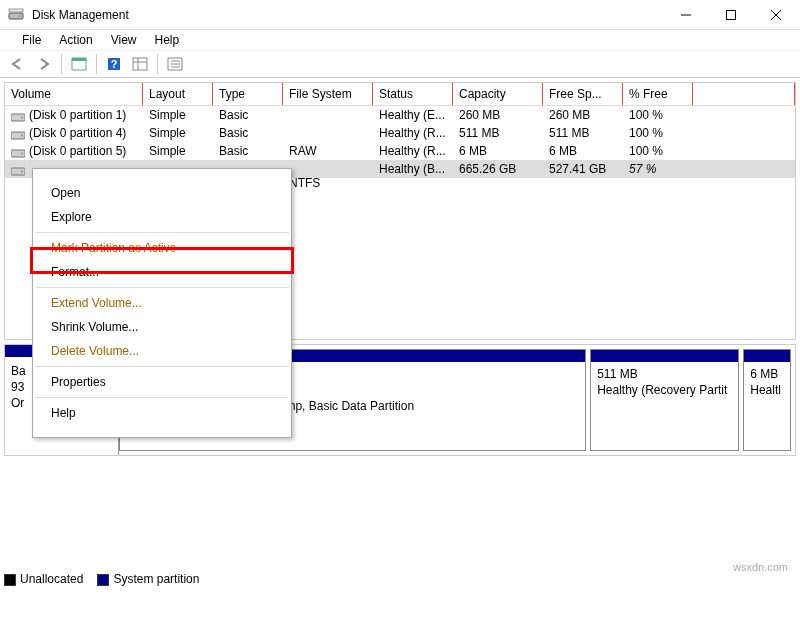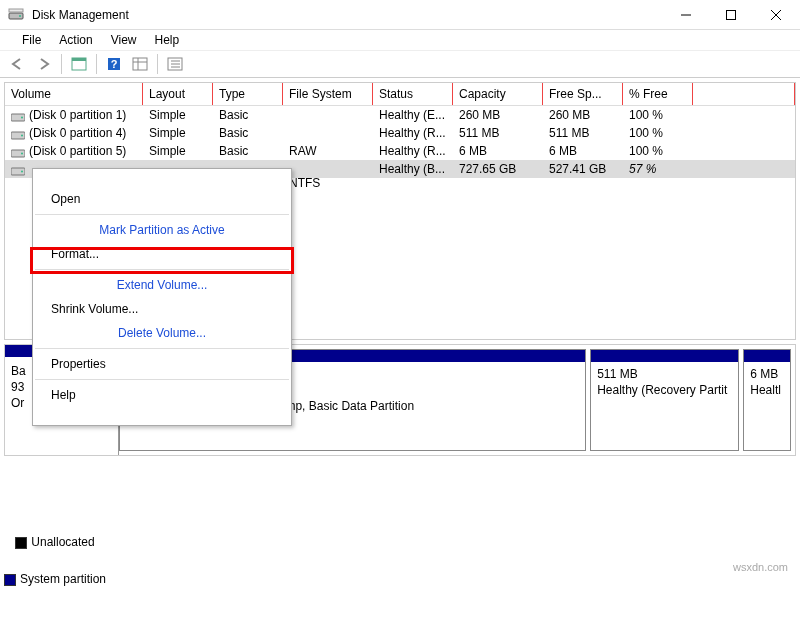--- a/index.html
+++ b/index.html
@@ -21,26 +21,26 @@
   .lv-row.sel { background: #dcdcdc; }
   .lv-cell { padding: 1px 6px; overflow: hidden; white-space: nowrap; }
   .vol-icon { display: inline-block; width: 14px; height: 10px; vertical-align: middle; margin-right: 4px; }
   .graphical { margin: 4px; border: 1px solid #ccc; height: 112px; position: relative; overflow: hidden; }
   .disk-row { display: flex; height: 100%; }
   .disk-info { width: 114px; border-right: 1px solid #999; padding: 6px; font-size: 12px; line-height: 16px; }
   .parts { flex: 1; display: flex; gap: 4px; padding: 4px 4px 4px 0; overflow: hidden; }
   .part { border: 1px solid #888; display: flex; flex-direction: column; overflow: hidden; }
   .part-header { height: 12px; background: #00008b; color: #fff; font-size: 9px; }
   .part-body { padding: 4px 6px; font-size: 12px; line-height: 16px; overflow: hidden; white-space: nowrap; }
-  .legend { position: absolute; left: 4px; bottom: 45px; display: flex; gap: 23px; align-items: center; font-size: 12px; flex-direction: column; }
+  .legend { position: absolute; left: 4px; bottom: 45px; display: flex; gap: 14px; align-items: center; font-size: 12px; }
   .legend-sw { width: 12px; height: 12px; display: inline-block; margin-right: 4px; border: 1px solid #333; vertical-align: middle; }
   .watermark { position: absolute; right: 12px; bottom: 58px; font-size: 11px; color: #aaa; }
-  .context-menu { position: absolute; left: 32px; top: 168px; width: 260px; background: #fff; border: 1px solid #aaa; box-shadow: 2px 2px 4px rgba(0,0,0,0.25); padding: 18px 0; z-index: 100; }
+  .context-menu { position: absolute; left: 32px; top: 168px; width: 260px; background: #fff; border: 1px solid #aaa; box-shadow: 2px 2px 4px rgba(0,0,0,0.25); padding: 12px 0; z-index: 100; }
   .cm-item { padding: 5px 18px; font-size: 12px; color: #000; }
-  .cm-item.disabled { color: #1d4ed8; text-align: center; }
+  .cm-item.disabled { color: #a16207; }
   .cm-sep { height: 1px; background: #ddd; margin: 3px 2px; }
   .highlight-box { position: absolute; border: 3px solid #e00; left: 30px; top: 247px; width: 264px; height: 27px; z-index: 101; pointer-events: none; }
 </style>
 </head>
 <body>
 
 <div class="titlebar">
   <span class="app-icon">
     <svg width="16" height="16">
         <rect x="1" y="6" width="14" height="6" rx="1" fill="#bdbdbd" stroke="#555"></rect>
@@ -174,21 +174,21 @@
       </div>
       <div class="lv-row sel">
         <div class="lv-cell" style="width: 138px;"><span class="vol-icon"><svg width="14" height="10">
               <rect x="0" y="2" width="14" height="7" rx="1" fill="#d0d0d0" stroke="#777"></rect>
               <circle cx="11" cy="5.5" r="1" fill="#3b8"></circle>
             </svg></span></div>
         <div class="lv-cell" style="width: 70px;"></div>
         <div class="lv-cell" style="width: 70px;"></div>
         <div class="lv-cell" style="width: 90px; margin-top: 27px;">NTFS</div>
         <div class="lv-cell" style="width: 80px;">Healthy (B...</div>
-        <div class="lv-cell" style="width: 90px;">727.65 GB</div>
+        <div class="lv-cell" style="width: 90px;">665.26 GB</div>
         <div class="lv-cell" style="width: 80px;">527.41 GB</div>
         <div class="lv-cell" style="width: 70px; font-style: italic;">57 %</div>
       </div>
     </div>
 </div>
 
 <div class="graphical">
   <div class="disk-row">
     <div class="disk-info">
       <div style="height:12px;background:#00008b;margin:-6px -6px 6px -6px"></div>
@@ -227,20 +227,21 @@
 
 <div class="legend">
   <span><span class="legend-sw" style="background:#000"></span><span>Unallocated</span></span>
   <span><span class="legend-sw" style="background:#00008b"></span><span>System partition</span></span>
 </div>
 
 <div class="watermark">wsxdn.com</div>
 
 <div class="context-menu" id="cm">
     <div class="cm-item">Open</div>
+    <div class="cm-item">Explore</div>
     <div class="cm-sep"></div>
     <div class="cm-item disabled">Mark Partition as Active</div>
     <div class="cm-item">Format...</div>
     <div class="cm-sep"></div>
     <div class="cm-item disabled">Extend Volume...</div>
     <div class="cm-item">Shrink Volume...</div>
     <div class="cm-item disabled">Delete Volume...</div>
     <div class="cm-sep"></div>
     <div class="cm-item">Properties</div>
     <div class="cm-sep"></div>

